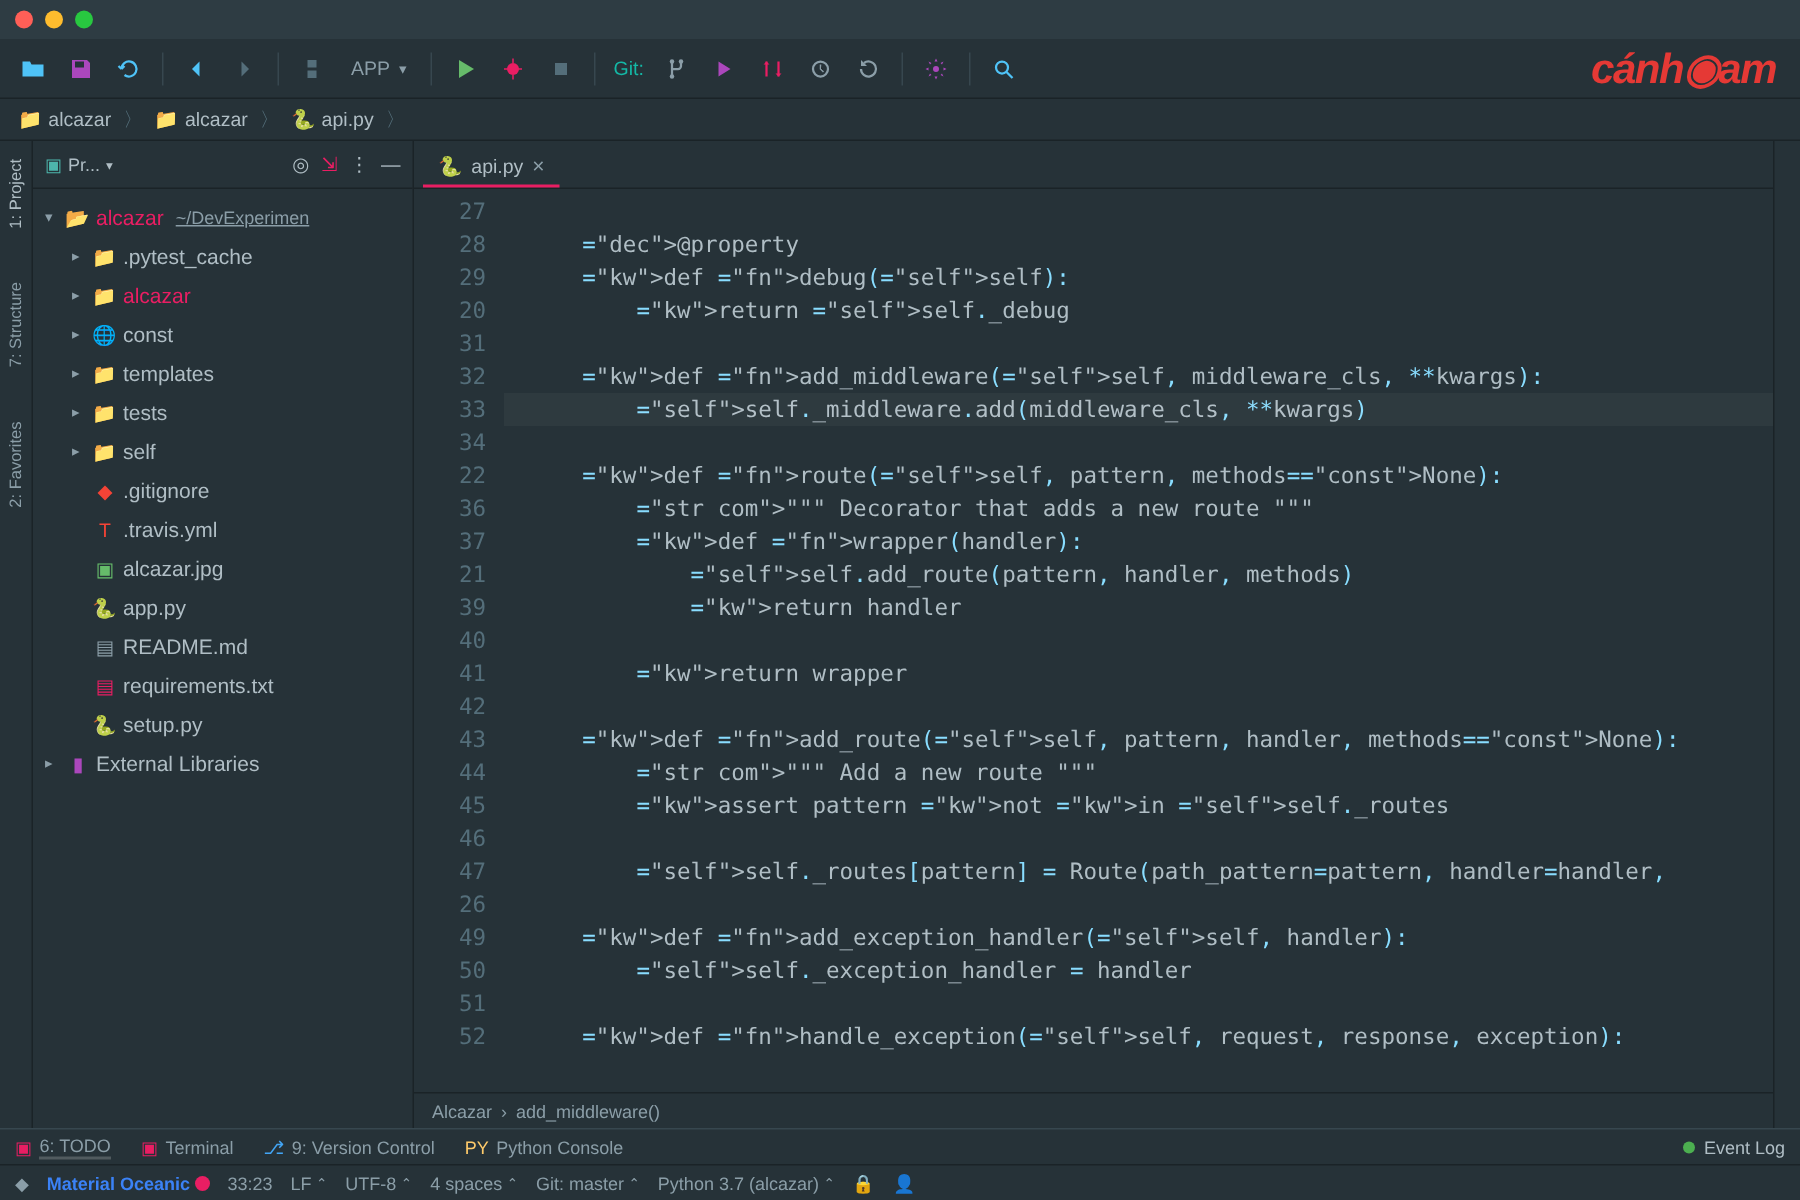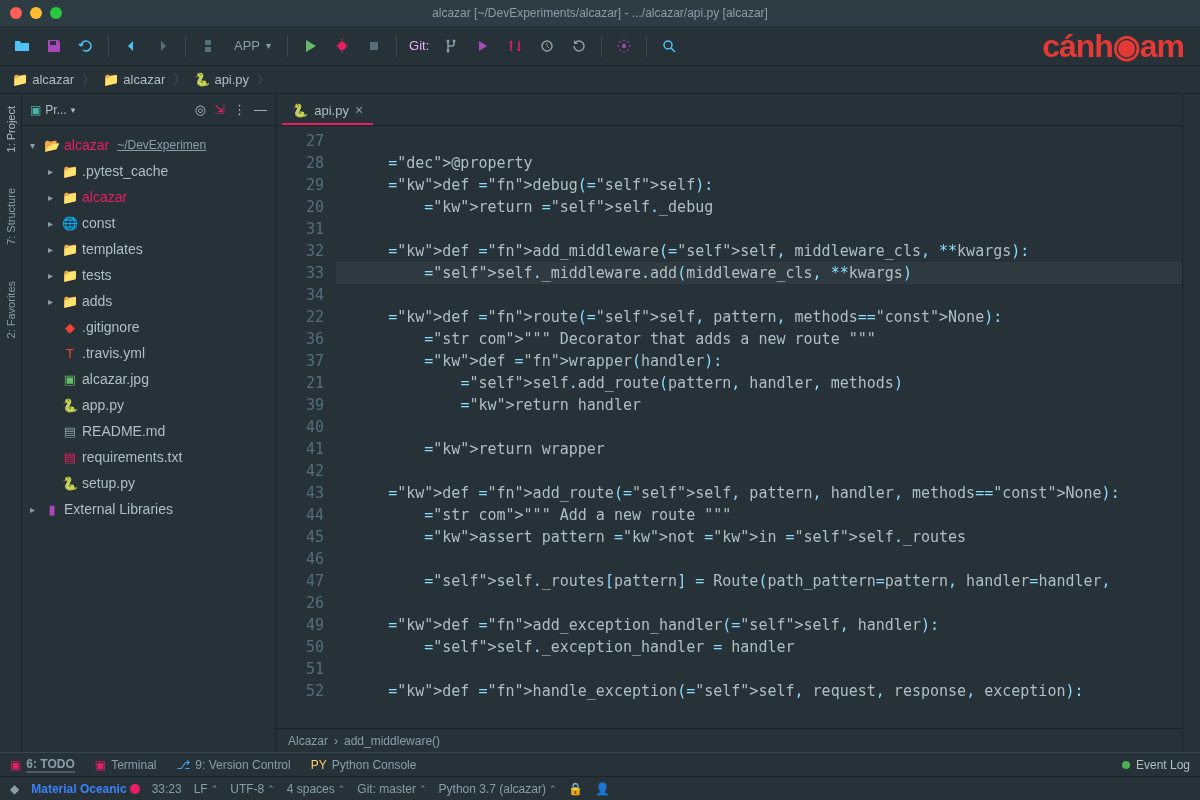--- a/index.html
+++ b/index.html
@@ -40,21 +40,21 @@
   width: 28px; height: 28px;
   display: flex; align-items: center; justify-content: center;
   cursor: pointer; border-radius: 3px;
 }
 .tbtn svg { width: 16px; height: 16px; }
 .tsep { width: 1px; height: 22px; background: #37474f; margin: 0 4px; }
 .run-config {
   display: flex; align-items: center; gap: 6px;
   padding: 2px 8px; color: #8b9ea8; cursor: pointer;
 }
-.logo { position: absolute; right: 16px; font-size: 32px; font-weight: 700; color: #e53935; letter-spacing: -1px; }
+.logo { position: absolute; right: 16px; font-size: 28px; font-weight: 700; color: #e53935; font-style: italic; letter-spacing: -1px; }
 .breadcrumb-bar {
   height: 28px; background: #263238; border-bottom: 1px solid #1a2327;
   display: flex; align-items: center; padding: 0 12px; gap: 4px;
   font-size: 13px; color: #8b9ea8;
 }
 .bc-sep { color: #546e7a; margin: 0 4px; }
 .bc-item { display: flex; align-items: center; gap: 4px; color: #b0bec5; }
 .main { display: flex; height: calc(800px - 26px - 40px - 28px - 24px - 24px); }
 .left-gutter {
   width: 22px; background: #263238; border-right: 1px solid #1a2327;
@@ -104,35 +104,34 @@
 }
 .btab { display: flex; align-items: center; gap: 5px; color: #8b9ea8; cursor: pointer; }
 .statusbar {
   height: 24px; background: #263238; border-top: 1px solid #1a2327;
   display: flex; align-items: center; padding: 0 10px; gap: 12px; font-size: 12px; color: #8b9ea8;
 }
 .st-item { display: flex; align-items: center; gap: 3px; cursor: pointer; }
 .dot-pink { width: 10px; height: 10px; border-radius: 50%; background: #e91e63; display: inline-block; }
 .dot-green { width: 8px; height: 8px; border-radius: 50%; background: #4caf50; display: inline-block; }
 .event-log { margin-left: auto; display: flex; align-items: center; gap: 6px; }
-.ul { display: inline-block; border-bottom: 2px solid rgba(255,255,255,0.2); font-weight: bold; }
+.ul { display: inline-block; border-bottom: 2px solid rgba(255,255,255,0.2); }
 .fi-yellow{color:#ffcb6b;} .fi-gray{color:#8b9ea8;} .fi-teal{color:#4db6ac;}
 .fi-pink{color:#e91e63;} .fi-red{color:#f44336;} .fi-blue{color:#42a5f5;}
 .fi-green{color:#66bb6a;} .fi-purple{color:#ab47bc;}
 </style>
 </head>
 <body>
 
 <div class="titlebar">
   <div class="traffic-lights">
     <div class="tl red"></div>
     <div class="tl yellow"></div>
     <div class="tl green"></div>
   </div>
-  <div class="title-text">alcazar [~/DevExperiments/alcazar] - .../alcazar/api.py [alcazar]</div>
 </div>
 
 <div class="toolbar">
   <div class="tbtn">
       <svg viewBox="0 0 16 16">
         <path fill="#4fc3f7" d="M1 3h5l1 2h8v8H1z"></path>
       </svg>
     </div>
   <div class="tbtn">
       <svg viewBox="0 0 16 16">
@@ -177,21 +176,21 @@
         <circle cx="8" cy="8" r="4" fill="#e91e63"></circle>
         <path stroke="#e91e63" d="M8 1v3M8 12v3M2 8h3M11 8h3"></path>
       </svg>
     </div>
   <div class="tbtn">
       <svg viewBox="0 0 16 16">
         <rect x="4" y="4" width="8" height="8" fill="#546e7a"></rect>
       </svg>
     </div>
   <div class="tsep"></div>
-  <span style="color:#f0abfc;margin:0 4px;">Git:</span>
+  <span style="color:#14b8a6;margin:0 4px;">Git:</span>
   <div class="tbtn">
       <svg viewBox="0 0 16 16">
         <path fill="none" stroke="#8b9ea8" stroke-width="1.5" d="M5 3v10M5 8h4a2 2 0 0 0 2-2V3"></path>
         <circle cx="5" cy="3" r="1.5" fill="#8b9ea8"></circle>
         <circle cx="5" cy="13" r="1.5" fill="#8b9ea8"></circle>
         <circle cx="11" cy="3" r="1.5" fill="#8b9ea8"></circle>
       </svg>
     </div>
   <div class="tbtn">
       <svg viewBox="0 0 16 16">
@@ -302,21 +301,21 @@
             <span>templates</span>
           </div>
           <div class="tree-row" style="padding-left: 26px;">
             <span class="chev">▸</span>
             <span class="ticon fi-teal">📁</span>
             <span>tests</span>
           </div>
           <div class="tree-row" style="padding-left: 26px;">
             <span class="chev">▸</span>
             <span class="ticon fi-yellow">📁</span>
-            <span>adds</span>
+            <span>self</span>
           </div>
           <div class="tree-row" style="padding-left: 26px;">
             <span class="chev"></span>
             <span class="ticon fi-red">◆</span>
             <span>.gitignore</span>
           </div>
           <div class="tree-row" style="padding-left: 26px;">
             <span class="chev"></span>
             <span class="ticon fi-red">T</span>
             <span>.travis.yml</span>

